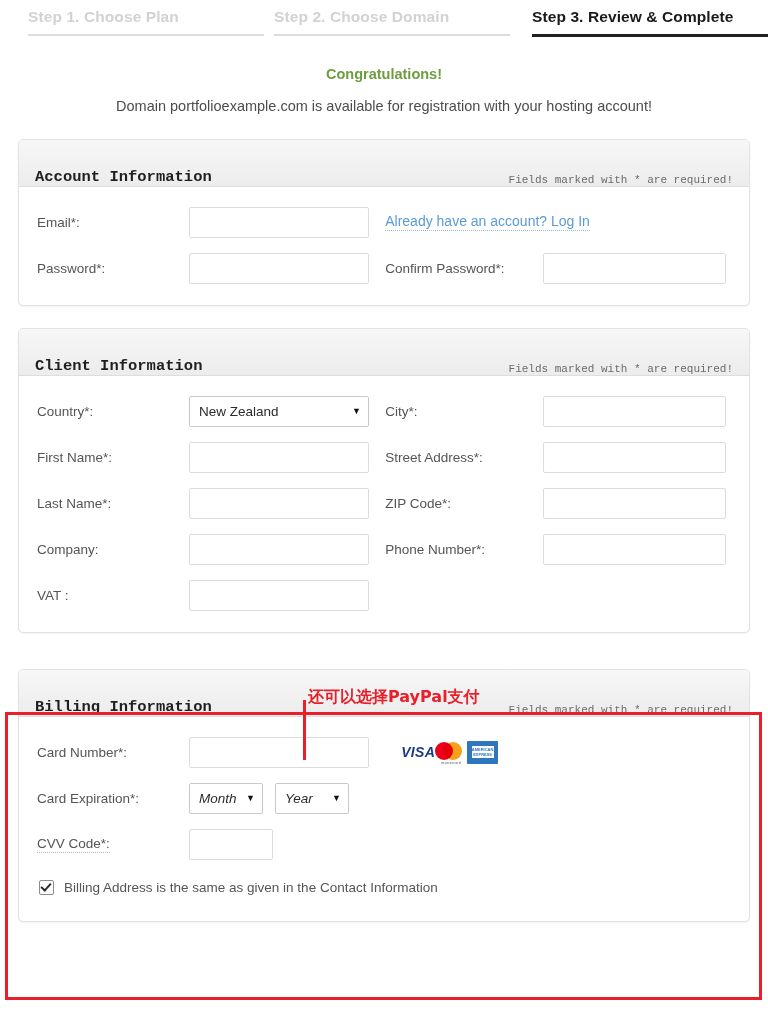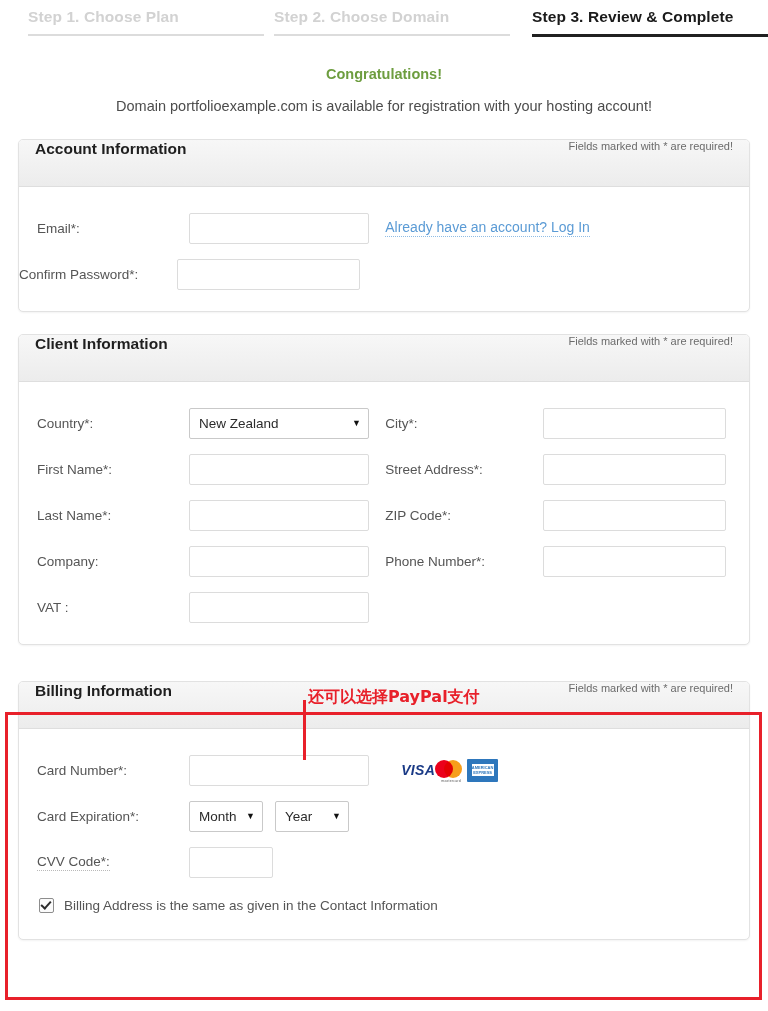--- a/index.html
+++ b/index.html
@@ -64,38 +64,39 @@
     margin: 0 18px;
     background: #ffffff;
     border: 1px solid #e2e2e2;
     border-radius: 5px;
     box-shadow: 0 1px 2px rgba(0,0,0,.05);
     box-sizing: border-box;
   }
   .panel-head {
     height: 46px;
     display: flex;
-    align-items: flex-start;
+    align-items: flex-end;
     justify-content: space-between;
     padding: 0 16px;
     background: linear-gradient(to bottom, #f7f7f7 0%, #ececec 100%);
     border-bottom: 1px solid #dedede;
     border-radius: 4px 4px 0 0;
+    font-family: Liberation Mono, monospace;
   }
   .panel-title {
     font-size: 15.5px;
     font-weight: bold;
     color: #1f1f1f;
   }
   .panel-note {
     font-size: 11px;
     color: #6b6b6b;
   }
   .panel-body {
-    padding: 18px 0 14px 0;
+    padding: 12px 0 14px 0;
   }
 
   
   .row {
     display: flex;
     align-items: center;
     height: 46px;
   }
   .cell {
     display: flex;
@@ -127,21 +128,21 @@
     box-sizing: border-box;
     border-radius: 2px;
     display: flex;
     align-items: center;
     justify-content: space-between;
     padding: 0 7px 0 9px;
     font-size: 13.5px;
     color: #2b2b2b;
   }
   .fsel.w180 { width: 180px; }
-  .fsel.w84  { width: 74px; }
+  .fsel.w84  { width: 74px; font-style: italic; }
   .caret {
     font-size: 9px;
     color: #111;
     line-height: 1;
     margin-left: 6px;
   }
   .link {
     color: #5b9bd5;
     font-size: 14px;
     border-bottom: 1px dotted #8fbde6;
@@ -276,20 +277,24 @@
     <div class="row">
       <div class="cell left">
         <span class="flabel">Email*:</span>
         <input class="fin w180" type="text" value="" style="">
       </div>
       <div class="cell right">
         <a class="link" href="#">Already have an account? Log In</a>
       </div>
     </div>
     <div class="row">
+      <div class="cell left">
+        <span class="flabel">Password*:</span>
+        <input class="fin w180" type="password" value="" style="">
+      </div>
       <div class="cell right">
         <span class="flabel wide">Confirm Password*:</span>
         <input class="fin w183" type="password" value="" style="">
       </div>
     </div>
   </div>
 </div>
 
 <div class="gap22"></div>
 

